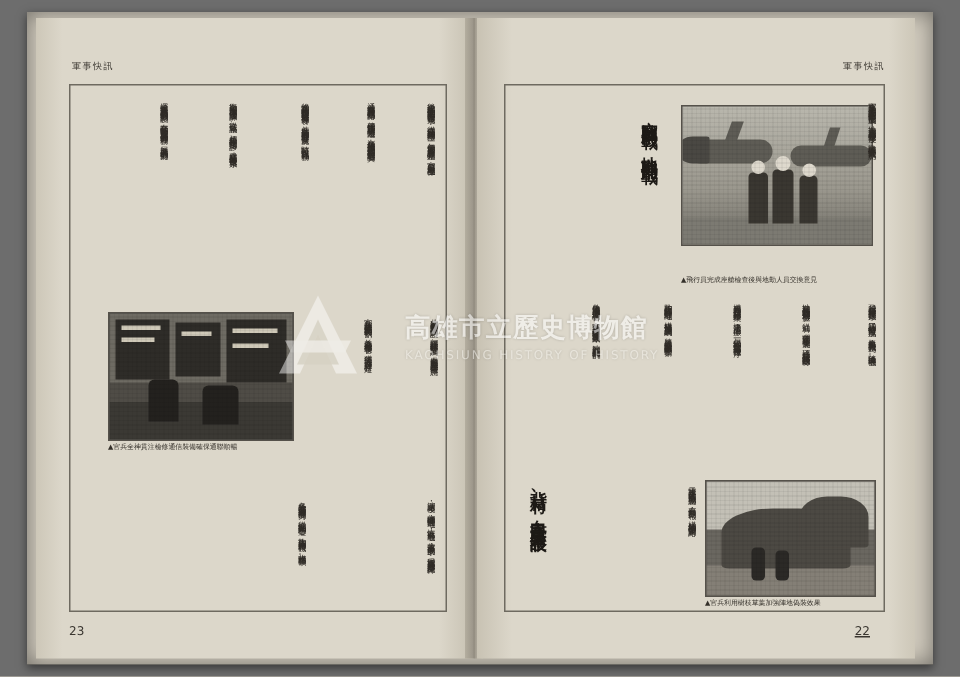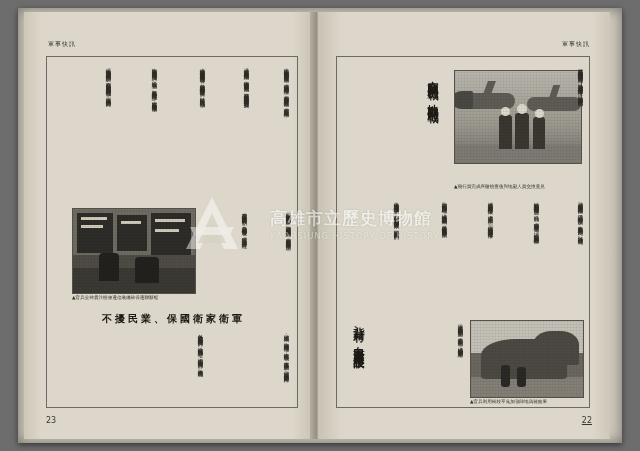--- a/index.html
+++ b/index.html
@@ -172,21 +172,20 @@
       </div>
       <div class="cap" style="left:48px;top:283px;">▲官兵全神貫注檢修通信裝備確保通聯順暢</div>
 
       <div class="vtext t6" style="left:176px;top:196px;width:92px;height:96px;">
         <span>此次演習特別重視軍民關係的維護，部隊行經村莊時均事先協調，避免影響地方民眾的日常生活作息。</span>
       </div>
       <div class="vtext t6" style="left:176px;top:196px;width:48px;height:96px;">
         <span>官兵在演訓之餘主動協助農民收割，並為當地學校整修校舍，獲得地方人士一致好評與肯定。</span>
       </div>
 
-      <div class="hhead" style="left:78px;top:300px;">不擾民業、保國衛家衛軍</div>
 
       <div class="vtext t6" style="left:30px;top:318px;width:236px;height:72px;">
         <span>演習結束後，部隊確實清理營地，恢復原有地貌，落實不擾民的要求，展現國軍良好的形象與紀律。</span>
       </div>
       <div class="vtext t6" style="left:30px;top:318px;width:150px;height:72px;">
         <span>各級幹部在演習中磨練指揮能力，從狀況判斷到決心下達，均依戰術原則確實執行，收穫極為豐碩。</span>
       </div>
 
       <div class="pgnum" style="left:22px;top:404px;">23</div>
     </div>
@@ -249,21 +248,21 @@
         <div class="soldier" style="left:30px;top:44px;width:9px;height:22px;"></div>
         <div class="soldier" style="left:46px;top:46px;width:9px;height:20px;"></div>
         <div class="grain"></div>
       </div>
       <div class="cap" style="left:152px;top:387px;">▲官兵利用樹枝草葉加強陣地偽裝效果</div>
 
       <div class="vtext t6" style="left:68px;top:308px;width:78px;height:82px;">
         <span>雷達操作手全天候監控空域動態，一有異常即刻回報，構成綿密的空中預警網絡。</span>
       </div>
 
-      <div class="pgnum" style="right:18px;top:404px;text-decoration:underline;">22</div>
+      <div class="pgnum" style="right:30px;top:404px;text-decoration:underline;">22</div>
     </div>
   </div>
 
   <div class="wm">
     <div class="mark">
       <svg width="64" height="62" viewBox="0 0 64 62">
         <path d="M32 4 L58 56 L44 56 L32 30 L20 56 L6 56 Z" fill="#ffffff" opacity="0.85"></path>
         <path d="M32 20 L46 50 L18 50 Z" fill="#cfcabc" opacity="0.8"></path>
         <path d="M10 34 L54 34 L50 42 L14 42 Z" fill="#ffffff" opacity="0.8"></path>
       </svg>

